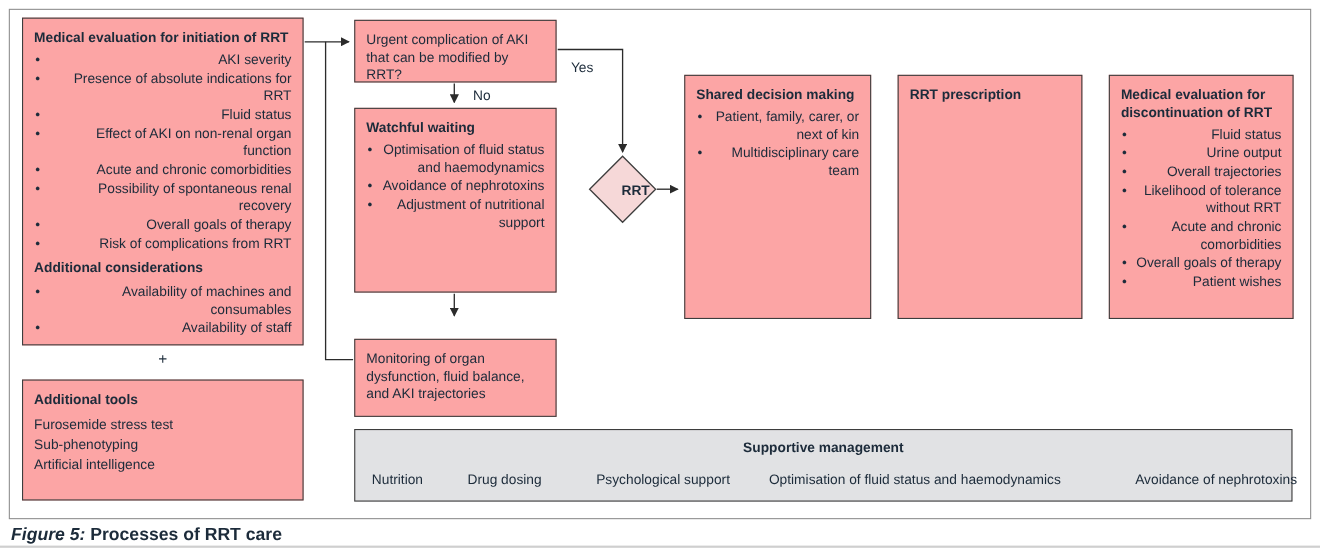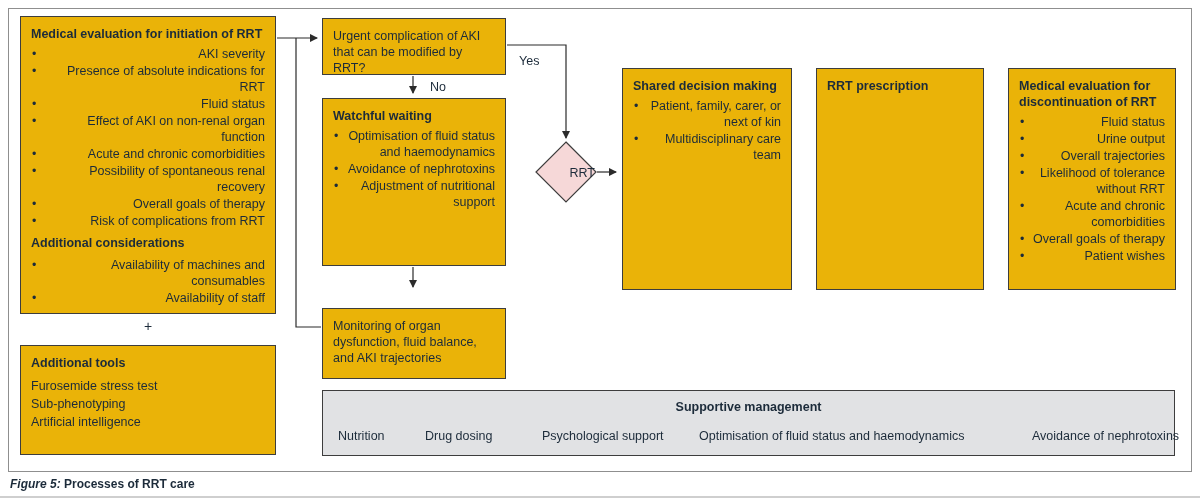--- a/index.html
+++ b/index.html
@@ -7,48 +7,48 @@
   body {
     position:relative; width:1200px; height:498px; overflow:hidden;
     font-family:"Liberation Sans", sans-serif;
     font-size:12.5px; line-height:1.28; color:#1c2b3a;
   }
   .frame {
     position:absolute; left:8px; top:8px; width:1184px; height:464px;
     border:1px solid #8f8f8f; background:#ffffff;
   }
   .box {
-    position:absolute; background:#eab308; border:1px solid #3d3d3d;
+    position:absolute; background:#fca5a5; border:1px solid #3d3d3d;
     padding:9px 10px;
   }
   .box .title { font-weight:bold; margin-bottom:4px; }
   .box .subtitle { font-weight:bold; margin-top:6px; }
   ul { list-style:none; }
   ul.bullets li { position:relative; padding-left:10px; margin-top:1px;text-align:right; }
   ul.bullets li::before { content:"\2022"; position:absolute; left:1px; }
   ul.sub { margin-top:6px; }
   ul.plain { margin-top:7px; }
   ul.plain li { margin-top:2px; }
   .plus {
     position:absolute; left:20px; top:318px; width:256px;
     text-align:center; font-size:14px;
   }
   .edge-label { position:absolute; z-index:6; background:transparent; }
   .arrows { position:absolute; left:0; top:0; z-index:5; pointer-events:none; }
   .diamond-label {
     position:absolute; left:538px; top:165px; width:57px; z-index:6;
-    text-align:right; font-weight:normal;
+    text-align:left; font-weight:bold;padding-left:27px;
   }
   .bar {
     position:absolute; left:322px; top:390px; width:853px; height:66px;
     background:#e1e2e4; border:1px solid #3d3d3d;
   }
   .bar .title { font-weight:bold; text-align:center; margin-top:8px; }
   .bar .bar-item { position:absolute; top:37px; white-space:nowrap; }
-  .caption { position:absolute; left:10px; top:477px; font-size:12px; }
+  .caption { position:absolute; left:10px; top:477px; font-size:16px; }
   .caption .cap-label { font-weight:bold; font-style:italic; }
   .caption .cap-title { font-weight:bold; }
   .bottom-rule { position:absolute; left:0; top:496px; width:1200px; height:2px; background:#cfcfcf; }
 </style>
 </head>
 <body>
 
 <div class="frame"></div>
 
 <div class="box" style="left:20px; top:16px; width:256px; height:298px;">

